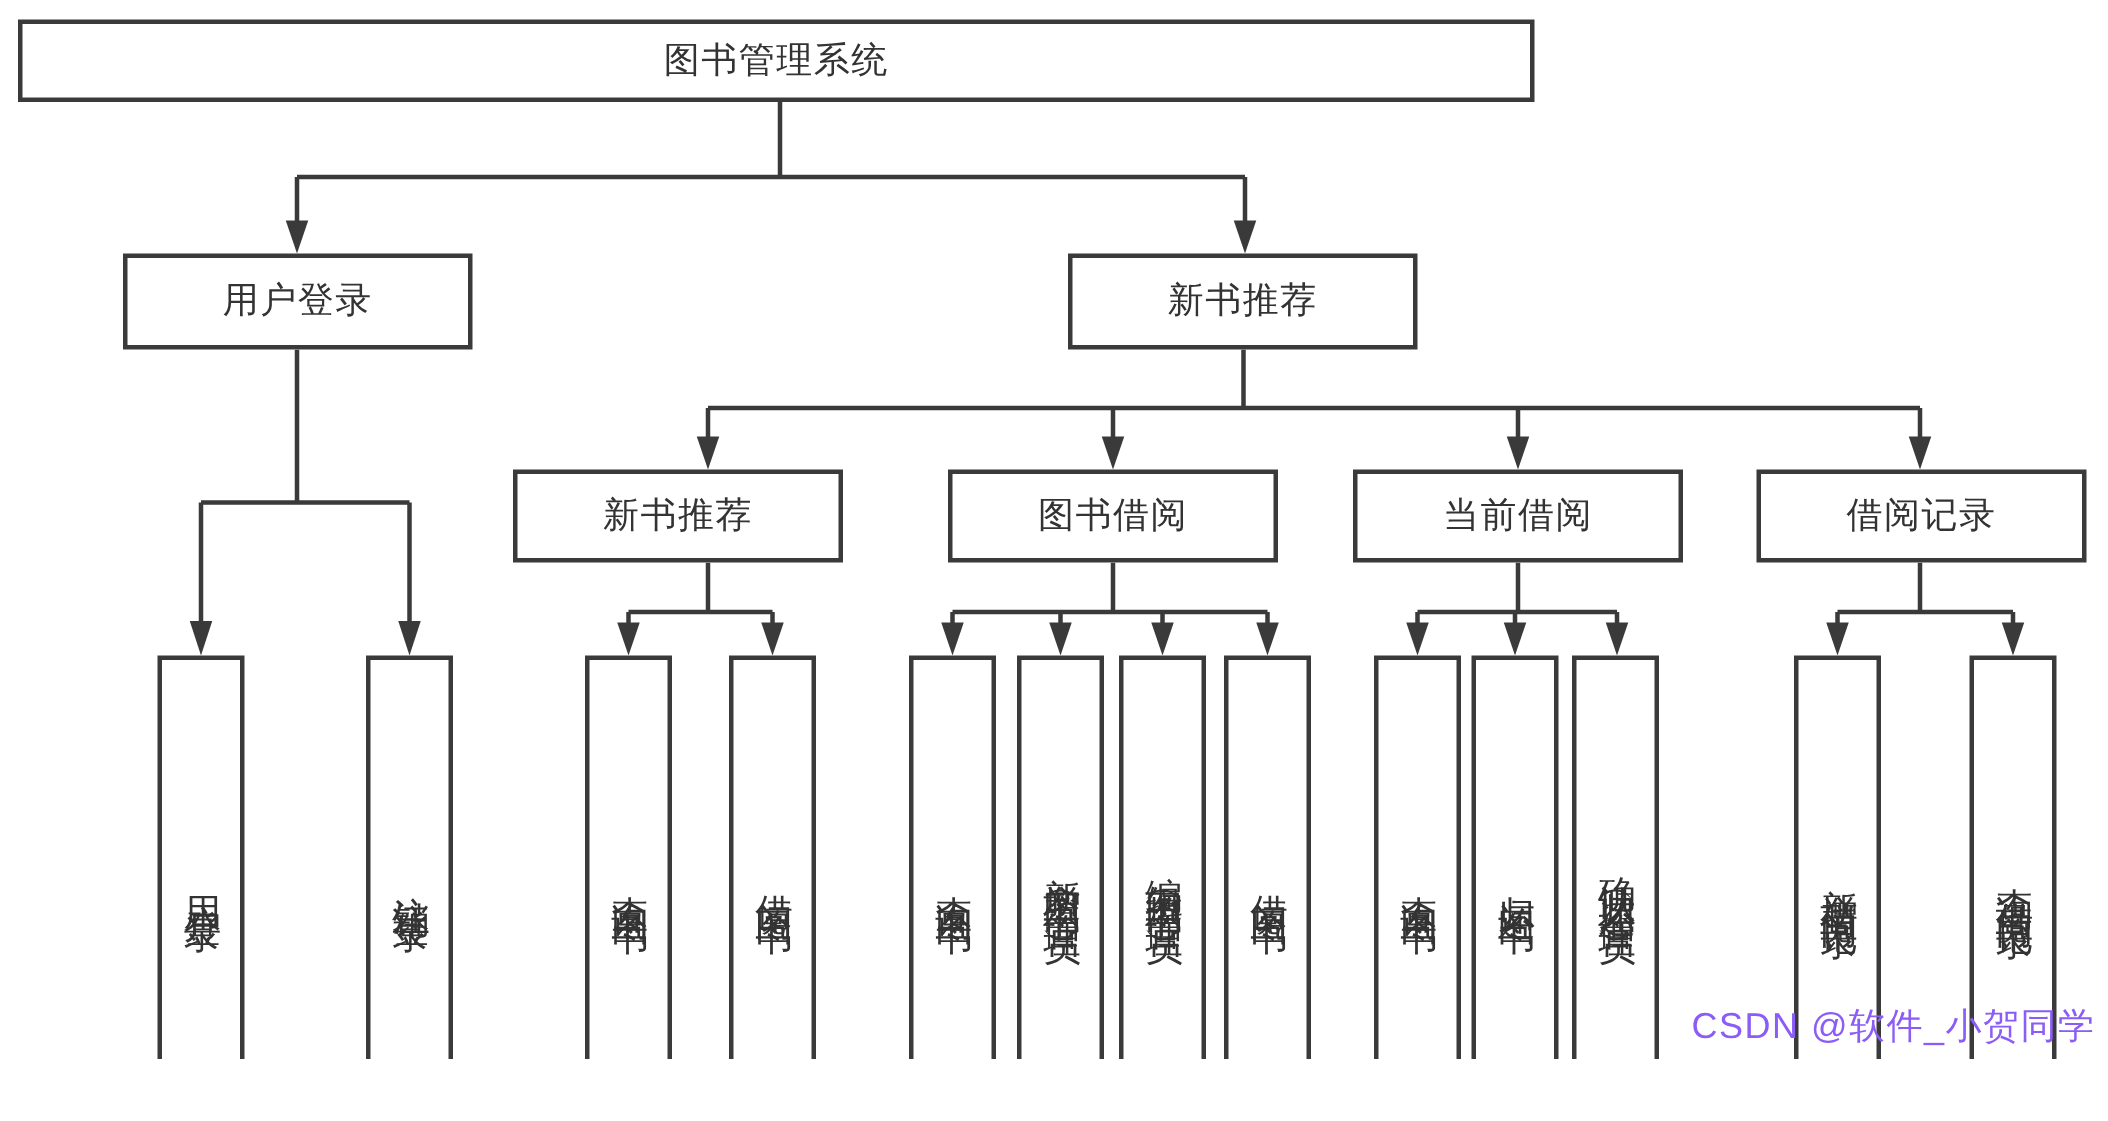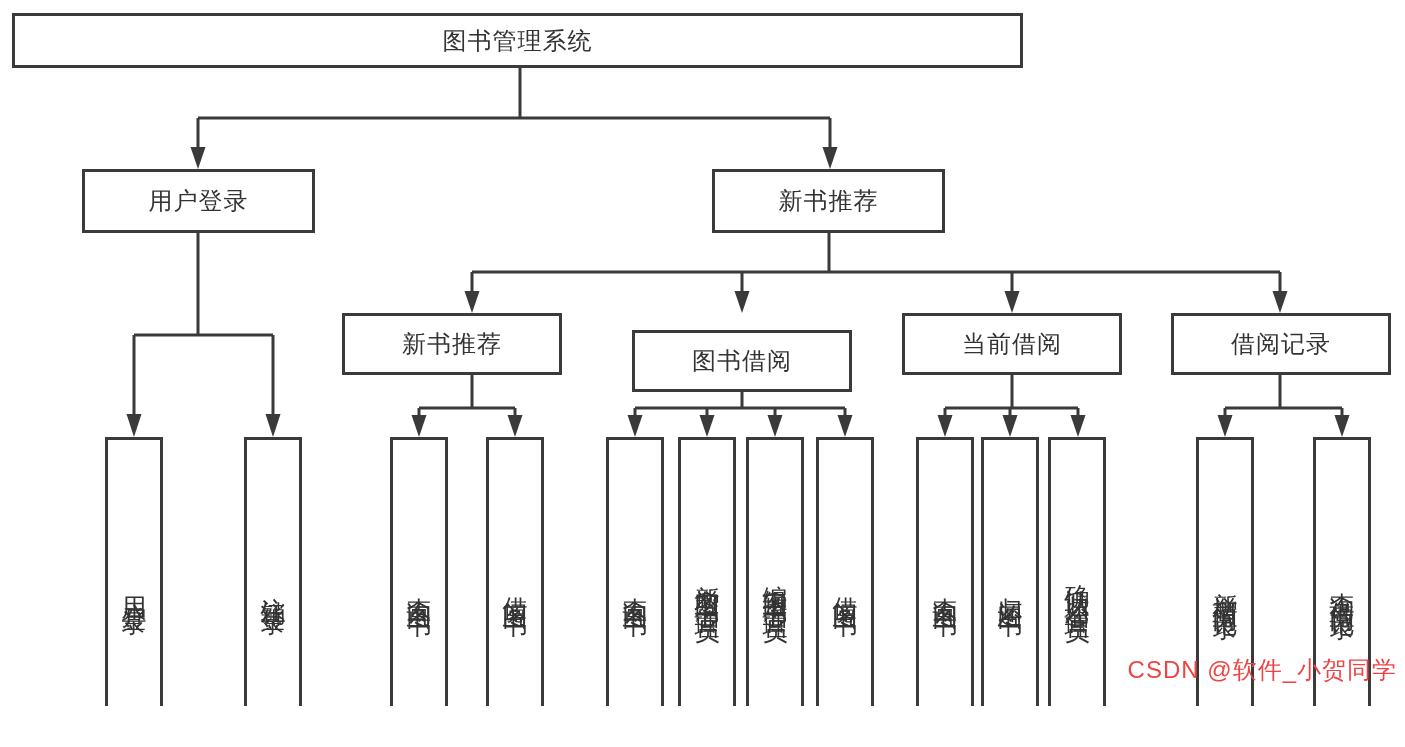--- a/index.html
+++ b/index.html
@@ -26,22 +26,22 @@
   .hbox { font-size:24px; letter-spacing:1px; }
   .vbox {
     writing-mode:vertical-rl;
     text-orientation:mixed;
     font-size:25px;
     letter-spacing:5px;
     width:58px; height:300px; top:437px;
   }
   .watermark {
     position:absolute;
-    right:8px; bottom:20px;
-    color:#ef4444;
+    right:8px; bottom:6px;
+    color:#8b5cf6;
     font-size:24px;
     letter-spacing:1px;
     white-space:nowrap;
   }
 </style>
 </head>
 <body>
 
 <div id="canvas">
 
@@ -88,21 +88,21 @@
       <polygon points="1334.5,415 1349.5,415 1342,437"></polygon>
     </g>
   </svg>
 
   <div class="box hbox" style="left:12px; top:13px; width:1011px; height:55px;">图书管理系统</div>
 
   <div class="box hbox" style="left:82px; top:169px; width:233px; height:64px;">用户登录</div>
   <div class="box hbox" style="left:712px; top:169px; width:233px; height:64px;">新书推荐</div>
 
   <div class="box hbox" style="left:342px; top:313px; width:220px; height:62px;">新书推荐</div>
-  <div class="box hbox" style="left:632px; top:330px; width:220px; height:62px;">图书借阅</div>
+  <div class="box hbox" style="left:632px; top:313px; width:220px; height:62px;">图书借阅</div>
   <div class="box hbox" style="left:1171px; top:313px; width:220px; height:62px;">借阅记录</div>
   <div class="box hbox" style="left:902px; top:313px; width:220px; height:62px;">当前借阅</div>
 
   <div class="box vbox" style="left:105px;">用户登录</div>
   <div class="box vbox" style="left:244px;">注销登录</div>
 
   <div class="box vbox" style="left:390px;">查询图书</div>
   <div class="box vbox" style="left:486px;">借阅图书</div>
 
   <div class="box vbox" style="left:606px;">查询图书</div>

